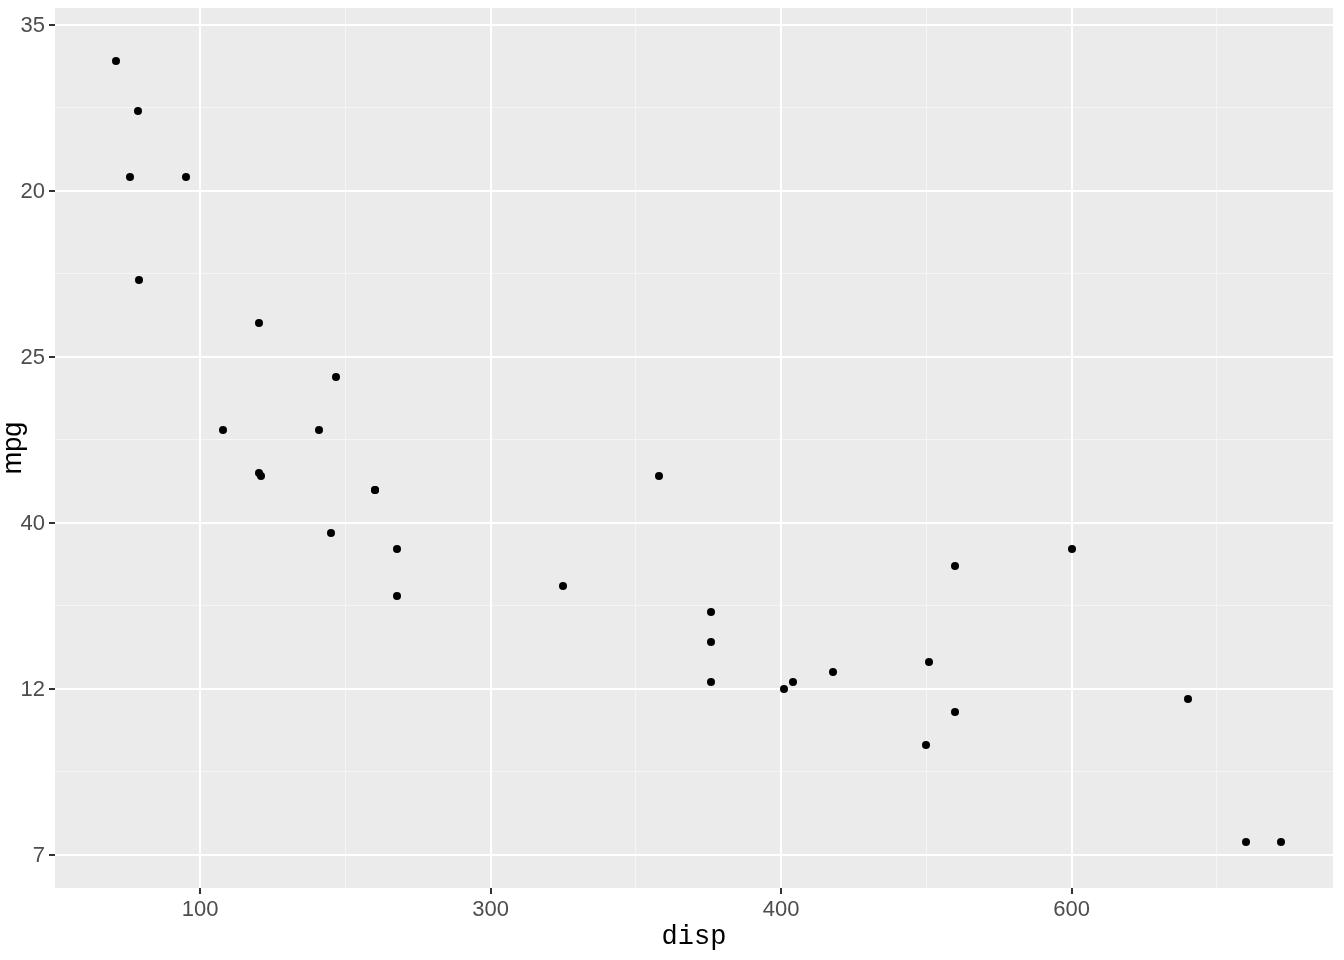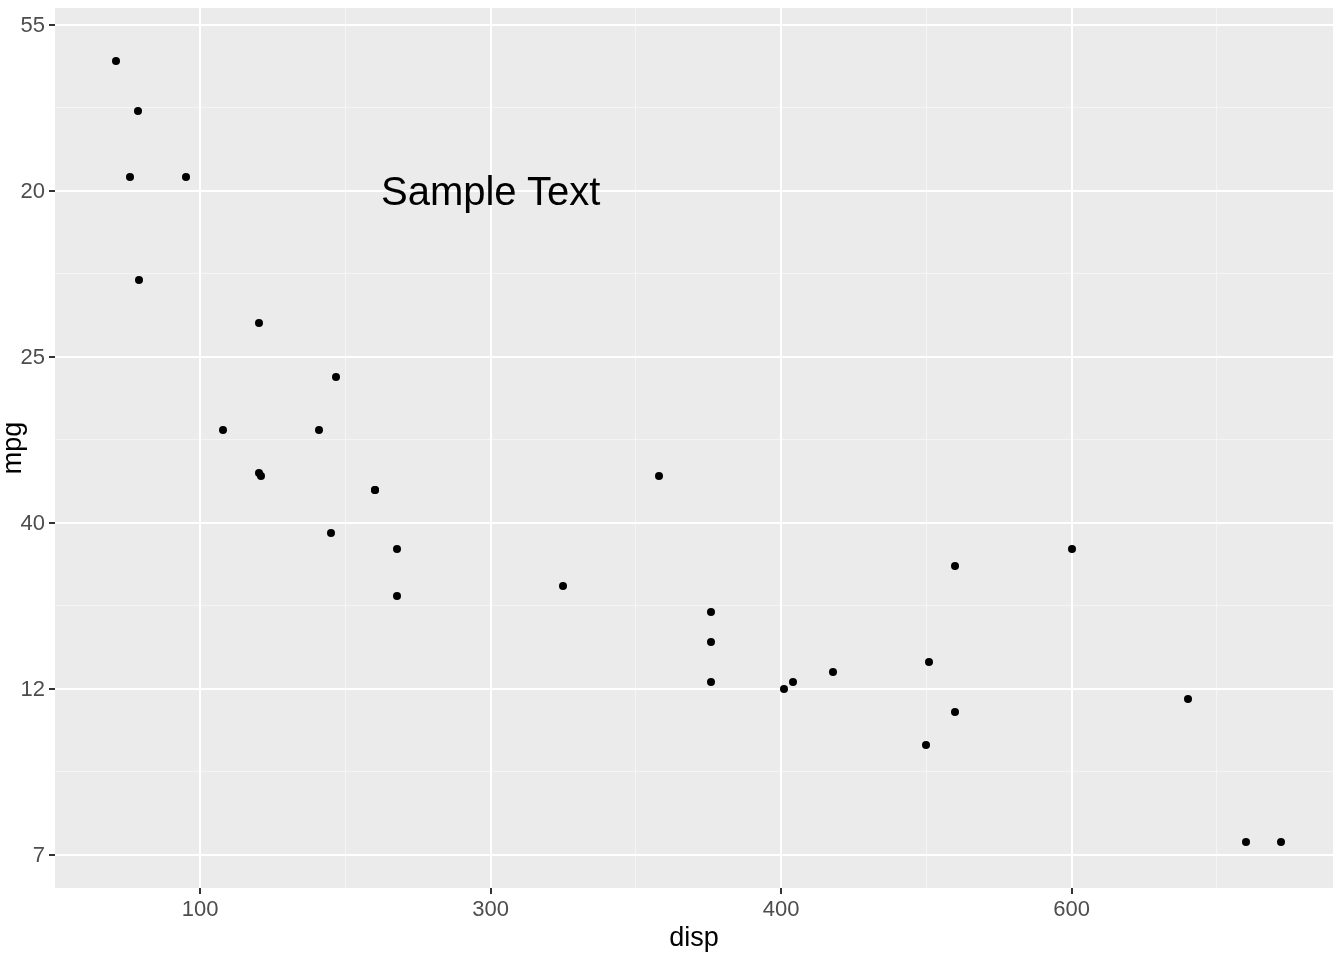--- a/index.html
+++ b/index.html
@@ -111,21 +111,21 @@
     <div class="tick-mark" style="top: 521.717px; left: 49px; height: 2px; width: 6px;"></div>
     <div class="tick-label-y" style="top: 522.717px; left: 17px; width: 28px;">40</div>
     <div class="gridline-major" style="top: 355.679px; left: 55px; height: 2px; width: 1278px;"></div>
     <div class="tick-mark" style="top: 355.679px; left: 49px; height: 2px; width: 6px;"></div>
     <div class="tick-label-y" style="top: 356.679px; left: 17px; width: 28px;">25</div>
     <div class="gridline-major" style="top: 189.642px; left: 55px; height: 2px; width: 1278px;"></div>
     <div class="tick-mark" style="top: 189.642px; left: 49px; height: 2px; width: 6px;"></div>
     <div class="tick-label-y" style="top: 190.642px; left: 17px; width: 28px;">20</div>
     <div class="gridline-major" style="top: 23.6038px; left: 55px; height: 2px; width: 1278px;"></div>
     <div class="tick-mark" style="top: 23.6038px; left: 49px; height: 2px; width: 6px;"></div>
-    <div class="tick-label-y" style="top: 24.6038px; left: 17px; width: 28px;">55</div>
+    <div class="tick-label-y" style="top: 24.6038px; left: 17px; width: 28px;">35</div>
     <div class="point" style="left: 374.5px; top: 489.509px;"></div>
     <div class="point" style="left: 374.5px; top: 489.509px;"></div>
     <div class="point" style="left: 223.464px; top: 429.736px;"></div>
     <div class="point" style="left: 659.145px; top: 476.226px;"></div>
     <div class="point" style="left: 955.409px; top: 565.887px;"></div>
     <div class="point" style="left: 563.295px; top: 585.811px;"></div>
     <div class="point" style="left: 955.409px; top: 712px;"></div>
     <div class="point" style="left: 335.87px; top: 376.604px;"></div>
     <div class="point" style="left: 318.733px; top: 429.736px;"></div>
     <div class="point" style="left: 396.575px; top: 549.283px;"></div>
@@ -144,16 +144,15 @@
     <div class="point" style="left: 792.755px; top: 682.113px;"></div>
     <div class="point" style="left: 926.364px; top: 745.208px;"></div>
     <div class="point" style="left: 1071.59px; top: 549.283px;"></div>
     <div class="point" style="left: 139.232px; top: 280.302px;"></div>
     <div class="point" style="left: 259.19px; top: 323.472px;"></div>
     <div class="point" style="left: 185.995px; top: 177.358px;"></div>
     <div class="point" style="left: 929.268px; top: 662.189px;"></div>
     <div class="point" style="left: 330.932px; top: 532.679px;"></div>
     <div class="point" style="left: 784.041px; top: 688.755px;"></div>
     <div class="point" style="left: 261.223px; top: 476.226px;"></div>
-    <div class="annotation-text" style="left: 490.682px; top: 190.642px;">Sample Text</div>
-    <div class="axis-title-x" style="left: 694px; top: 922px;">disp</div>
+    <div class="axis-title-x" style="left: 694px; top: 922px; font-family: Liberation Mono, monospace;">disp</div>
     <div class="axis-title-y" style="left: 12px; top: 448px;">mpg</div>
   </div>
 
 </body></html>

